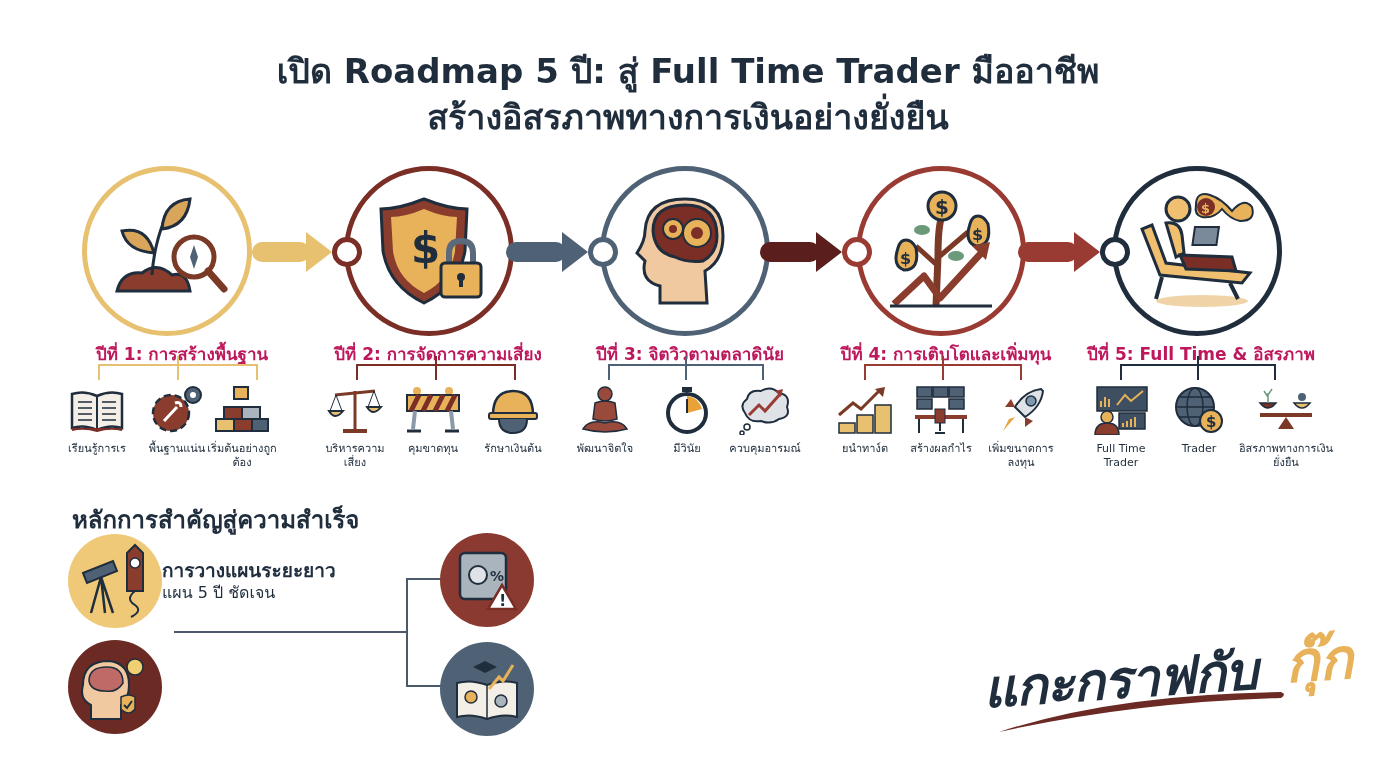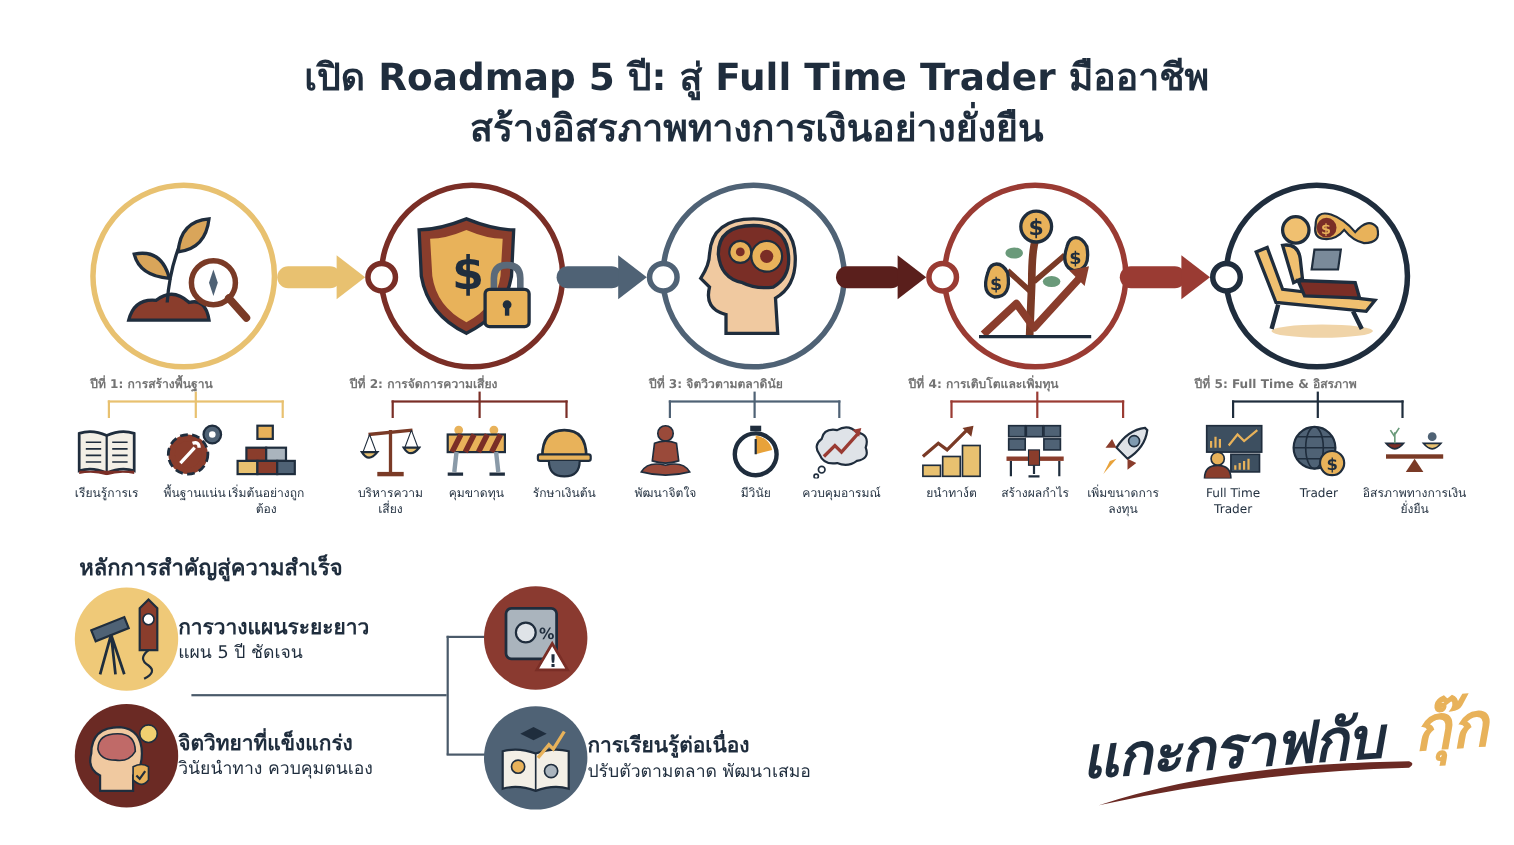--- a/index.html
+++ b/index.html
@@ -7,28 +7,28 @@
   body { font-family: "DejaVu Sans", "Liberation Sans", sans-serif; color: #1f2d3d; position: relative; }
 
   .title { position: absolute; left: 0; top: 48px; width: 1376px; text-align: center; font-weight: bold; font-size: 34px; line-height: 46px; color: #1f2d3d; }
 
   .stage { position: absolute; top: 166px; width: 170px; height: 170px; border-radius: 50%; border: 5px solid; background: #fff; display: flex; align-items: center; justify-content: center; }
   .node { position: absolute; width: 30px; height: 30px; border-radius: 50%; border: 5px solid; background: #fff; top: 237px; z-index: 3; }
   .arrow { position: absolute; top: 232px; height: 40px; z-index: 2; }
   .arrow .shaft { position: absolute; left: 0; top: 10px; height: 20px; border-radius: 10px; }
   .arrow .head { position: absolute; top: 0; width: 0; height: 0; border-top: 20px solid transparent; border-bottom: 20px solid transparent; border-left-width: 26px; border-left-style: solid; }
 
-  .year-title { position: absolute; top: 340px; font-weight: bold; font-size: 11px; text-align: left; white-space: nowrap; color: #737373; }
+  .year-title { position: absolute; top: 340px; font-weight: bold; font-size: 17px; text-align: center; white-space: nowrap; color: #be185d; }
   .bracket { position: absolute; top: 364px; height: 16px; border-top: 2px solid; border-left: 2px solid; border-right: 2px solid; }
   .bracket .mid { position: absolute; left: 50%; top: -10px; width: 2px; height: 24px; margin-left: -1px; }
   .sub { position: absolute; top: 384px; width: 78px; text-align: center; }
   .sub .ic { width: 56px; height: 52px; margin: 0 auto; display: flex; align-items: center; justify-content: center; }
   .sub .lbl { font-size: 11px; line-height: 14px; margin-top: 6px; color: #1f2d3d; }
 
-  .section-title { position: absolute; left: 72px; top: 500px; font-weight: bold; font-size: 20px; color: #1f2d3d; }
+  .section-title { position: absolute; left: 72px; top: 500px; font-weight: bold; font-size: 24px; color: #1f2d3d; }
   .principle { position: absolute; display: flex; align-items: center; }
   .principle .disc { width: 94px; height: 94px; border-radius: 50%; display: flex; align-items: center; justify-content: center; flex-shrink: 0; }
   .principle .txt { }
   .principle .ptitle { font-weight: bold; font-size: 19px; line-height: 24px; color: #1f2d3d; }
   .principle .pdesc { font-size: 16px; line-height: 22px; color: #1f2d3d; }
   .conn { position: absolute; background: #4a5a6a; }
 
   .logo { position: absolute; left: 975px; top: 600px; width: 380px; height: 140px; }
   .logo .main { position: absolute; left: 8px; top: 38px; font-size: 52px; font-style: italic; font-weight: bold; color: #1f2d3d; letter-spacing: -1px; transform: rotate(-4deg); }
   .logo .accent { position: absolute; left: 310px; top: 16px; font-size: 56px; font-style: italic; font-weight: bold; color: #e8b25a; transform: rotate(-4deg); }
@@ -364,24 +364,20 @@
 <div class="principle" style="left:68px;top:640px;">
   <div class="disc" style="background:#6b2a24;">
     <svg width="76" height="76" viewBox="0 0 76 76">
         <path d="M14 70 L14 56 Q2 50 6 36 Q6 12 32 12 Q52 14 52 36 Q52 50 44 56 L44 70 Z" fill="#f0c9a0" stroke="#1f2d3d" stroke-width="2"></path>
         <path d="M12 32 Q12 18 30 18 Q46 18 46 34 Q40 44 28 42 Q14 42 12 32 Z" fill="#c06a68" stroke="#1f2d3d" stroke-width="1.5"></path>
         <circle cx="58" cy="18" r="8" fill="#f0d070" stroke="#1f2d3d" stroke-width="1.5"></circle>
         <path d="M44 48 Q52 44 58 48 L58 60 Q52 68 44 60 Z" fill="#e8b25a" stroke="#1f2d3d" stroke-width="1.5"></path>
         <path d="M47 56 L50 59 L55 52" stroke="#1f2d3d" stroke-width="2" fill="none"></path>
       </svg>
   </div>
-  <div class="txt">
-    <div class="ptitle">จิตวิทยาที่แข็งแกร่ง</div>
-    <div class="pdesc">วินัยนำทาง ควบคุมตนเอง</div>
-  </div>
 </div>
 
 <div class="principle" style="left:440px;top:533px;">
   <div class="disc" style="background:#8a3a30;">
     <svg width="70" height="70" viewBox="0 0 70 70">
         <rect x="8" y="8" width="46" height="46" rx="5" fill="#aab4bd" stroke="#1f2d3d" stroke-width="2.5"></rect>
         <circle cx="26" cy="30" r="9" fill="#dfe3e8" stroke="#1f2d3d" stroke-width="2"></circle>
         <text x="38" y="36" font-size="14" font-weight="bold" fill="#1f2d3d" font-family="DejaVu Sans, sans-serif">%</text>
         <path d="M50 40 L64 64 L36 64 Z" fill="#fff" stroke="#7a2e26" stroke-width="2.5"></path>
         <text x="47" y="61" font-size="16" font-weight="bold" fill="#1f2d3d" font-family="DejaVu Sans, sans-serif">!</text>
@@ -393,24 +389,20 @@
   <div class="disc" style="background:#4f6275;">
     <svg width="72" height="72" viewBox="0 0 72 72">
         <path d="M6 30 Q20 26 36 32 Q52 26 66 30 L66 64 Q52 60 36 66 Q20 60 6 64 Z" fill="#f3efe6" stroke="#1f2d3d" stroke-width="2"></path>
         <line x1="36" y1="32" x2="36" y2="66" stroke="#1f2d3d" stroke-width="1.5"></line>
         <circle cx="20" cy="44" r="6" fill="#e8b25a" stroke="#1f2d3d" stroke-width="1.5"></circle>
         <circle cx="50" cy="48" r="6" fill="#aab4bd" stroke="#1f2d3d" stroke-width="1.5"></circle>
         <path d="M22 14 L34 8 L46 14 L34 20 Z" fill="#1f2d3d"></path>
         <path d="M38 36 L48 24 L52 28 L62 12" stroke="#e8b25a" stroke-width="3" fill="none"></path>
       </svg>
   </div>
-  <div class="txt">
-    <div class="ptitle">การเรียนรู้ต่อเนื่อง</div>
-    <div class="pdesc">ปรับตัวตามตลาด พัฒนาเสมอ</div>
-  </div>
 </div>
 
 <div class="logo">
   <span class="main">แกะกราฟกับ</span>
   <span class="accent">กุ๊ก</span>
   <svg class="swoosh" width="290" height="50" viewBox="0 0 290 50">
       <path d="M4 44 Q120 6 286 4 Q292 6 286 10 Q140 14 4 44 Z" fill="#6b2a24"></path>
     </svg>
 </div>
 

